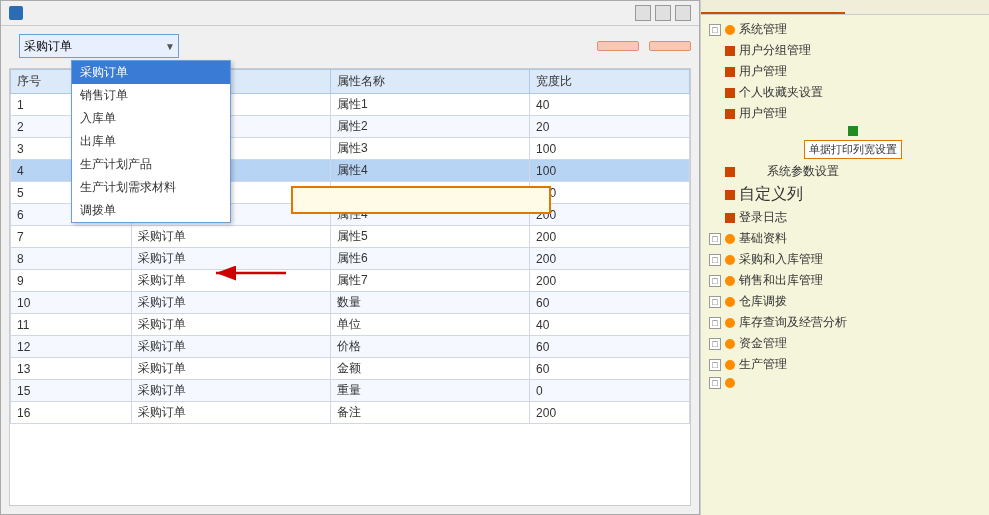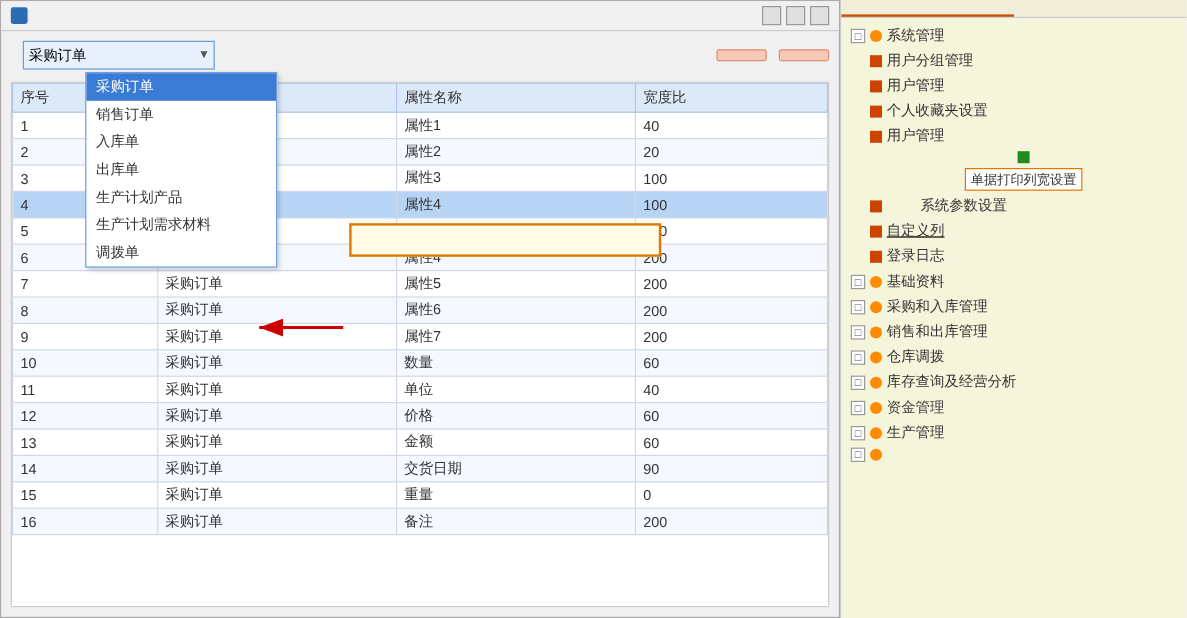--- a/index.html
+++ b/index.html
@@ -388,26 +388,20 @@
     <td>价格</td>
     <td>60</td>
   </tr>
             <tr>
     <td>13</td>
     <td>采购订单</td>
     <td>金额</td>
     <td>60</td>
   </tr>
             <tr>
-    <td>14</td>
-    <td>采购订单</td>
-    <td>交货日期</td>
-    <td>90</td>
-  </tr>
-            <tr>
     <td>15</td>
     <td>采购订单</td>
     <td>重量</td>
     <td>0</td>
   </tr>
             <tr>
     <td>16</td>
     <td>采购订单</td>
     <td>备注</td>
     <td>200</td>
@@ -459,21 +453,21 @@
         <span style="color:#333;">用户管理</span>
       </div>
       <div style="display: flex; align-items: center; gap: 4px; padding: 2px 0px 2px 16px; cursor: pointer; font-size: 11px; flex-direction: column;">
         <span style="width:10px;height:10px;background:#228b22;display:inline-block;flex-shrink:0;"></span>
         <span style="border:1px solid #e07800;background:white;padding:1px 4px;color:#333;">单据打印列宽设置</span>
       </div>
       <div style="display: flex; align-items: center; gap: 4px; padding: 2px 0px 2px 16px; cursor: pointer; font-size: 12px;">
         <span style="width:10px;height:10px;background:#cc4400;display:inline-block;flex-shrink:0;"></span>
         <span style="color:#333;margin-left:28px;">系统参数设置</span>
       </div>
-      <div style="display: flex; align-items: center; gap: 4px; padding: 2px 0px 2px 16px; cursor: pointer; font-size: 12px; text-decoration: underline;">
+      <div style="display: flex; align-items: center; gap: 4px; padding: 2px 0px 2px 16px; cursor: pointer; font-size: 16px;">
         <span style="width:10px;height:10px;background:#cc4400;display:inline-block;flex-shrink:0;"></span>
         <span style="color:#333;">自定义列</span>
       </div>
       <div style="display: flex; align-items: center; gap: 4px; padding: 2px 0px 2px 16px; cursor: pointer; font-size: 12px;">
         <span style="width:10px;height:10px;background:#cc4400;display:inline-block;flex-shrink:0;"></span>
         <span style="color:#333;">登录日志</span>
       </div>
       <div style="display: flex; align-items: center; gap: 4px; padding: 2px 0px; cursor: pointer; font-size: 12px;">
         <span style="width:12px;height:12px;border:1px solid #999;display:inline-flex;align-items:center;justify-content:center;font-size:9px;flex-shrink:0;color:#555;background:white;">□</span>
                 <span style="width:10px;height:10px;background:#ff8c00;border-radius:50%;display:inline-block;flex-shrink:0;"></span>

